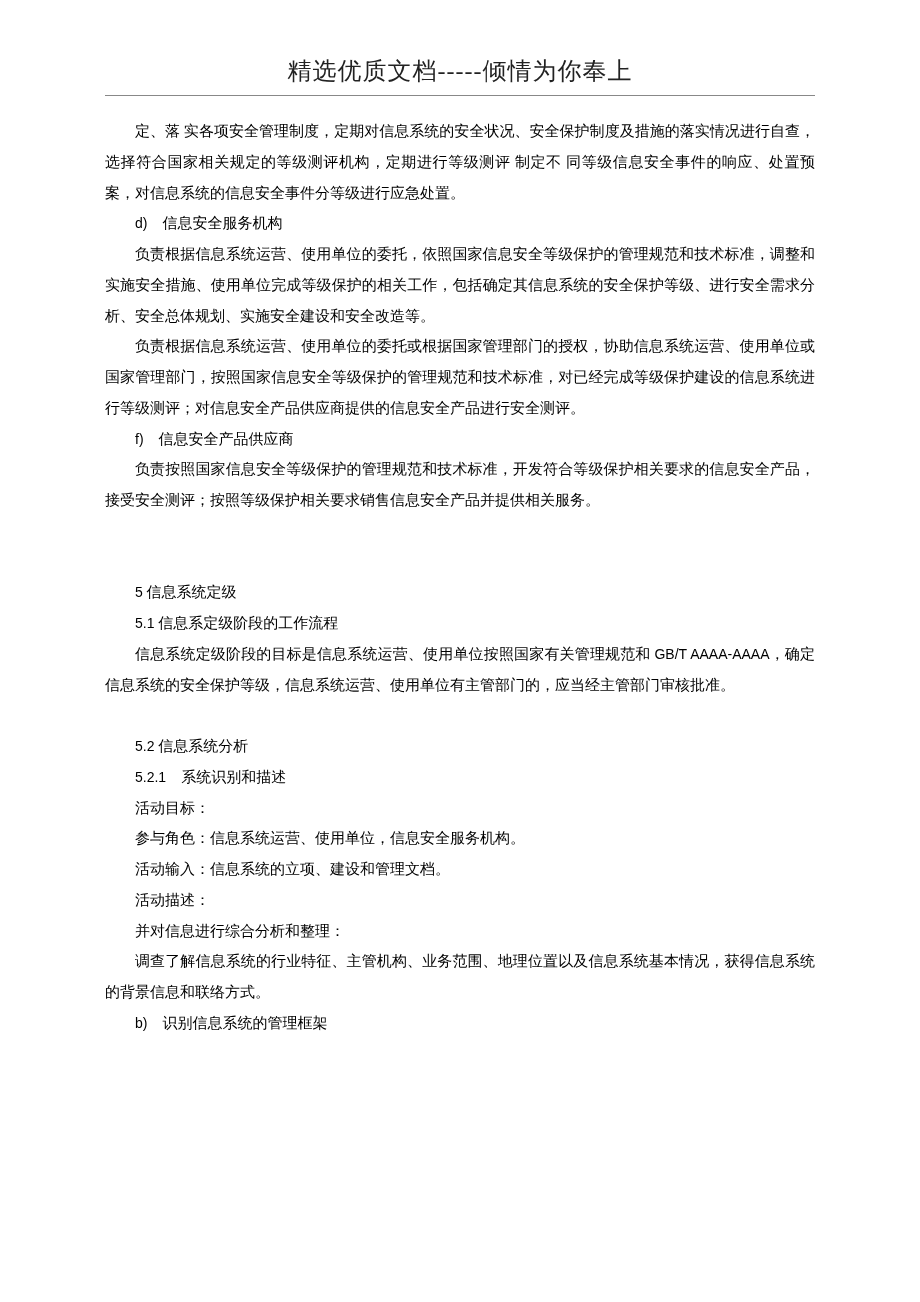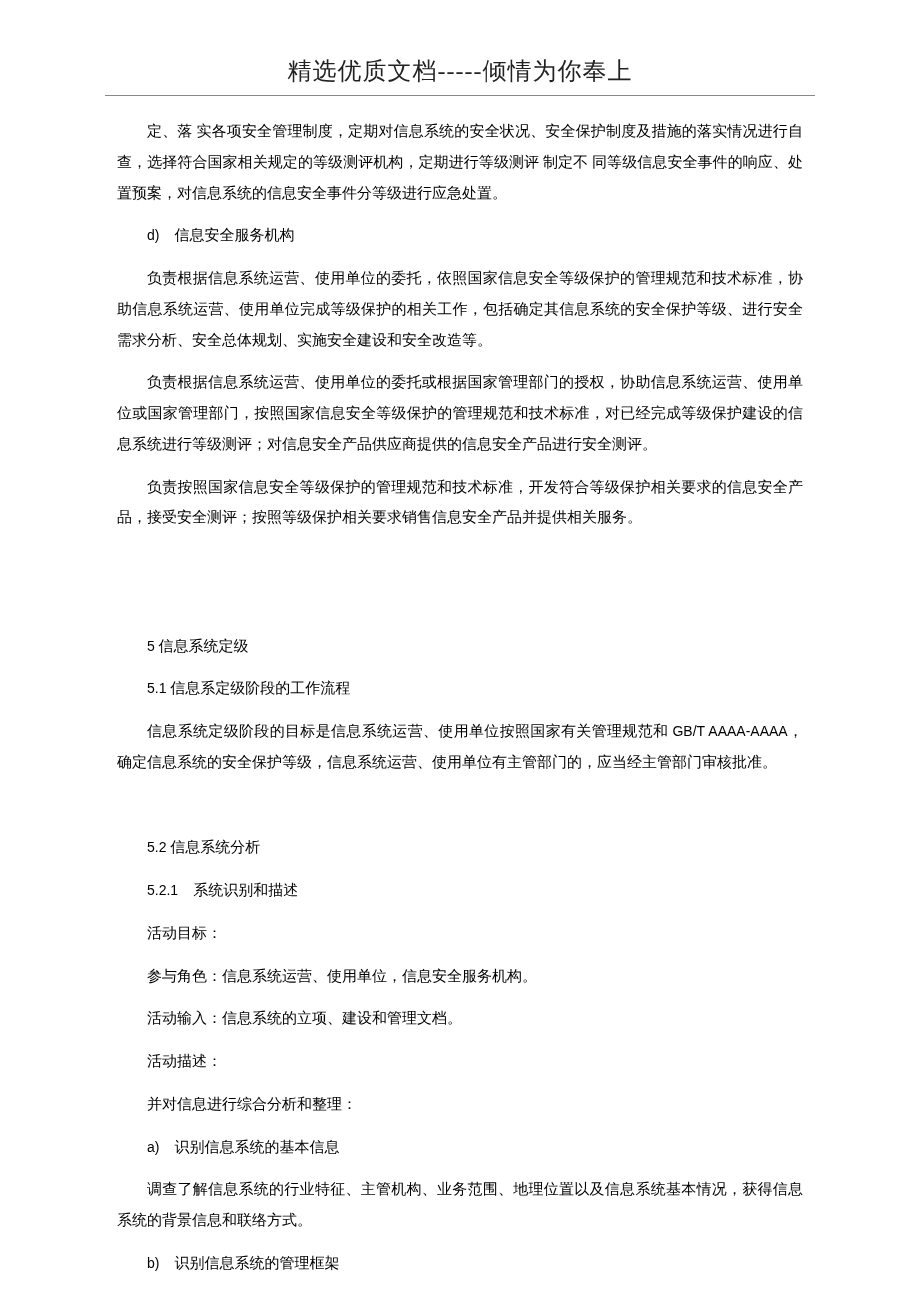--- a/index.html
+++ b/index.html
@@ -25,55 +25,55 @@
     margin-bottom: 20px;
     letter-spacing: 1px;
   }
   .content {
     font-size: 15px;
     line-height: 2.05;
     color: #000;
     text-align: justify;
   }
   .content p {
-    margin: 12px;
+    margin: 0;
     text-indent: 2em;
   }
   .content p.li {
     text-indent: 2em;
   }
   .arial {
     font-family: Arial, sans-serif;
     font-size: 14px;
   }
 </style>
 </head>
 <body>
 
 <div class="page">
   <div class="header">精选优质文档-----倾情为你奉上</div>
 
   <div class="content">
     <p>定、落 实各项安全管理制度，定期对信息系统的安全状况、安全保护制度及措施的落实情况进行自查，选择符合国家相关规定的等级测评机构，定期进行等级测评 制定不 同等级信息安全事件的响应、处置预案，对信息系统的信息安全事件分等级进行应急处置。</p>
     <p class="li"><span class="arial">d)</span>　<span>信息安全服务机构</span></p>
-    <p>负责根据信息系统运营、使用单位的委托，依照国家信息安全等级保护的管理规范和技术标准，协助信息系统运营、使用单位完成等级保护的相关工作，包括确定其信息系统的安全保护等级、进行安全需求分析、安全总体规划、实施安全建设和安全改造等。</p>
+    <p>负责根据信息系统运营、使用单位的委托，依照国家信息安全等级保护的管理规范和技术标准，调整和实施安全措施、使用单位完成等级保护的相关工作，包括确定其信息系统的安全保护等级、进行安全需求分析、安全总体规划、实施安全建设和安全改造等。</p>
     <p>负责根据信息系统运营、使用单位的委托或根据国家管理部门的授权，协助信息系统运营、使用单位或国家管理部门，按照国家信息安全等级保护的管理规范和技术标准，对已经完成等级保护建设的信息系统进行等级测评；对信息安全产品供应商提供的信息安全产品进行安全测评。</p>
+    <p class="li"><span class="arial">f)</span>　<span>信息安全产品供应商</span></p>
     <p>负责按照国家信息安全等级保护的管理规范和技术标准，开发符合等级保护相关要求的信息安全产品，接受安全测评；按照等级保护相关要求销售信息安全产品并提供相关服务。</p>
     <p>&nbsp;</p>
     <p>&nbsp;</p>
     <p><span class="arial">5</span> 信息系统定级</p>
     <p><span class="arial">5.1</span> 信息系定级阶段的工作流程</p>
     <p>信息系统定级阶段的目标是信息系统运营、使用单位按照国家有关管理规范和 <span class="arial">GB/T AAAA-AAAA</span>，确定信息系统的安全保护等级，信息系统运营、使用单位有主管部门的，应当经主管部门审核批准。</p>
     <p>&nbsp;</p>
     <p><span class="arial">5.2</span> 信息系统分析</p>
     <p><span class="arial">5.2.1</span>　系统识别和描述</p>
     <p>活动目标：</p>
     <p>参与角色：信息系统运营、使用单位，信息安全服务机构。</p>
     <p>活动输入：信息系统的立项、建设和管理文档。</p>
     <p>活动描述：</p>
     <p>并对信息进行综合分析和整理：</p>
-    <p class="li"><span class="arial">a)</span>　<span>识别信息系统的基本信息</span></p>
     <p>调查了解信息系统的行业特征、主管机构、业务范围、地理位置以及信息系统基本情况，获得信息系统的背景信息和联络方式。</p>
     <p class="li"><span class="arial">b)</span>　<span>识别信息系统的管理框架</span></p>
 
   </div>
 
 </div>
 
 </body></html>

